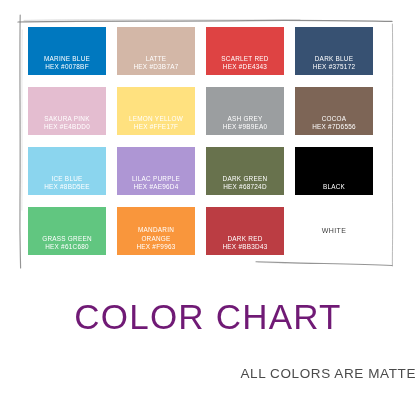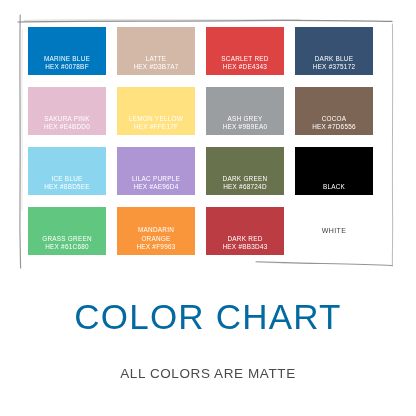--- a/index.html
+++ b/index.html
@@ -84,30 +84,30 @@
 
   
   .title {
     position: absolute;
     left: 0;
     top: 296px;
     width: 416px;
     text-align: center;
     font-size: 35px;
     letter-spacing: 1.2px;
-    color: #0369a1;
+    color: #701a75;
     font-weight: 400;
     line-height: 42px;
   }
   .subtitle {
     position: absolute;
     left: 0;
     top: 365px;
     width: 416px;
-    text-align: center;
+    text-align: right;
     font-size: 13.5px;
     letter-spacing: 0.6px;
     color: #4a4a4a;
     font-weight: 400;
     line-height: 18px;
   }
 </style>
 </head>
 <body>
 

